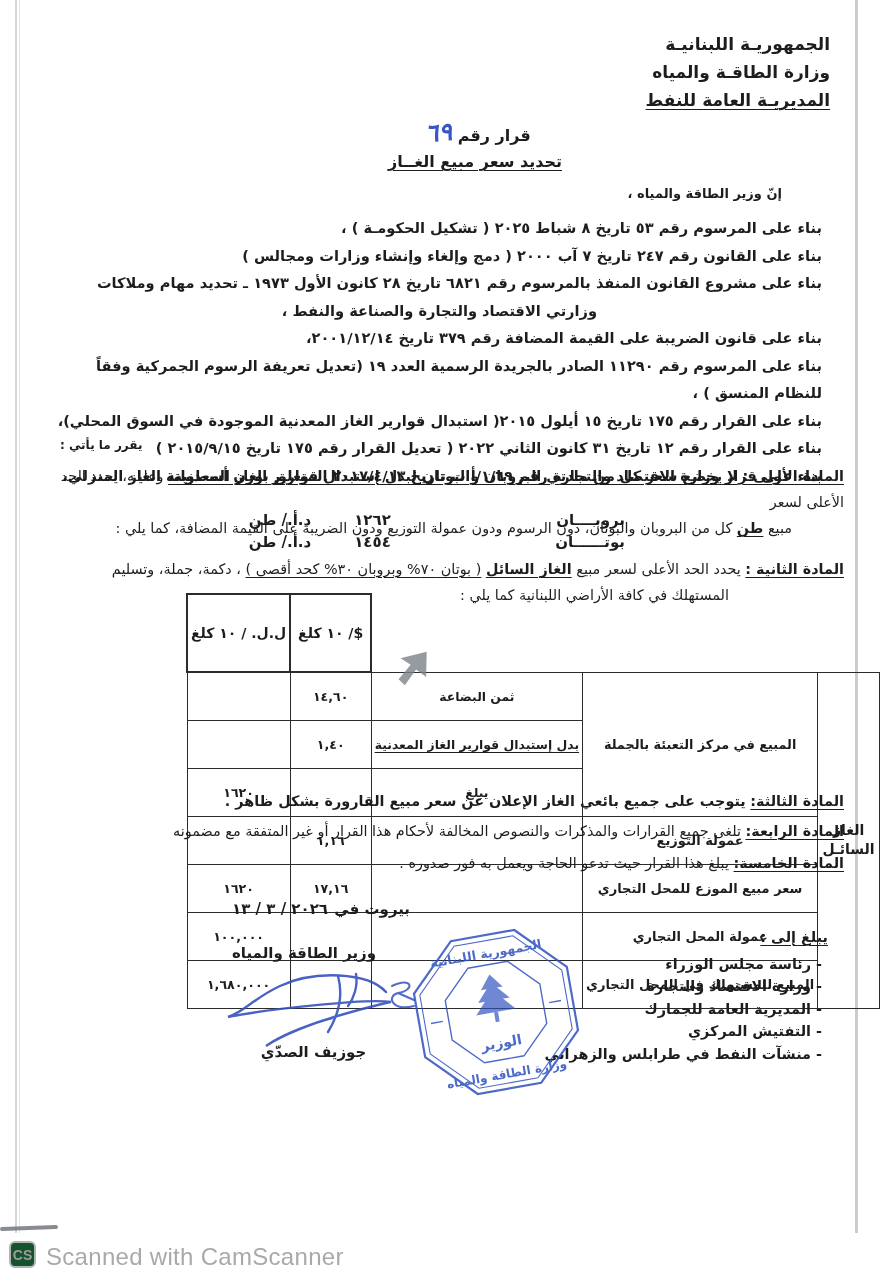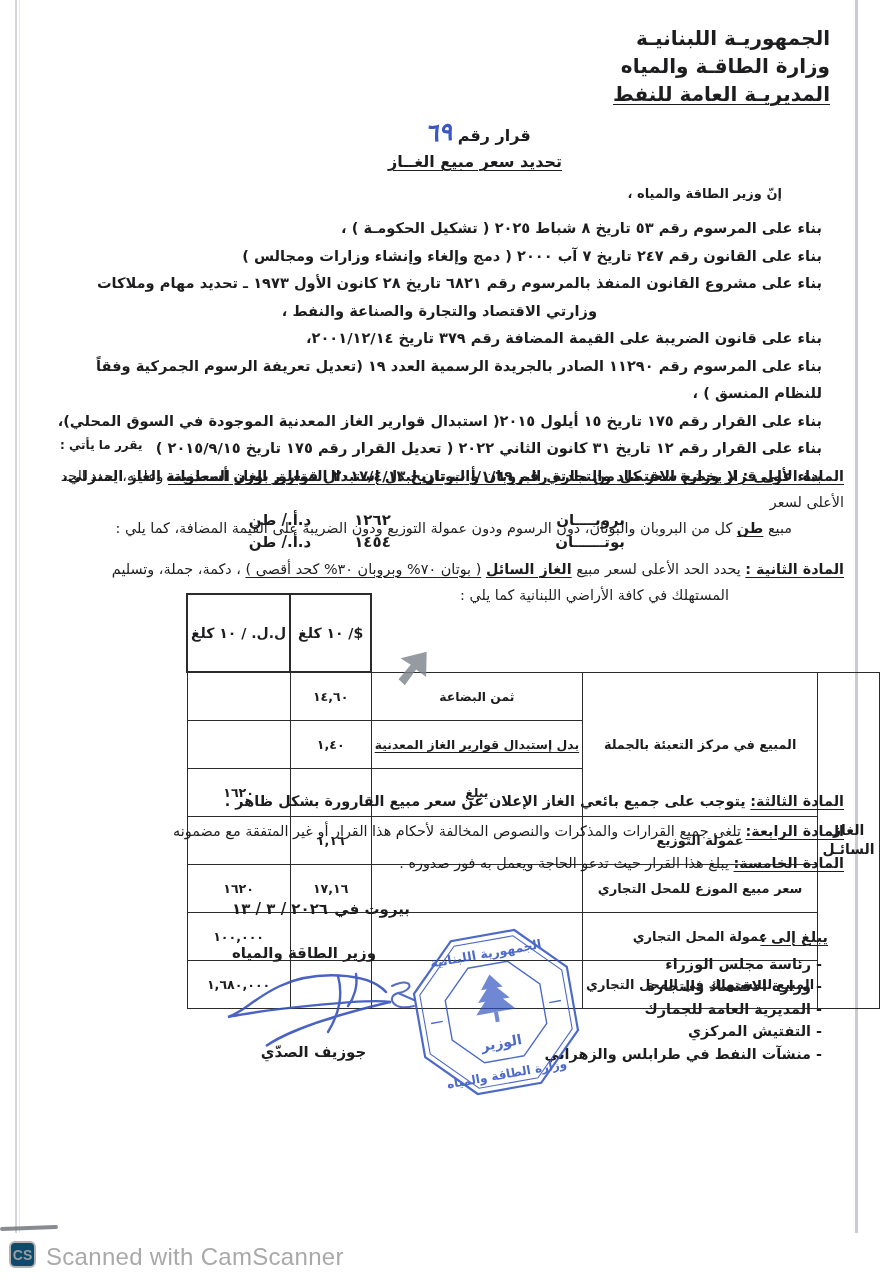--- a/index.html
+++ b/index.html
@@ -7,21 +7,21 @@
           font-family:"DejaVu Sans",sans-serif;color:#1d1d1f;}
   .abs{position:absolute;}
   .rtl{direction:rtl;unicode-bidi:isolate;}
   .u{text-decoration:underline;text-underline-offset:3px;text-decoration-thickness:1.4px;}
   
   .edge-left{left:15px;top:0;width:2px;height:1233px;background:rgba(158,164,172,.45);}
   .edge-left2{left:19px;top:0;width:1px;height:1233px;background:rgba(158,164,172,.25);}
   .edge-right{left:855px;top:0;width:3px;height:1233px;background:rgba(148,154,162,.5);}
   .page-corner{left:0;top:1226px;width:58px;height:4px;background:#6a6f76;transform:rotate(-2deg);border-radius:2px;opacity:.8;}
 
-  .letterhead{top:24px;right:50px;text-align:right;font-size:20px;font-weight:bold;line-height:28px;}
+  .letterhead{top:30px;right:50px;text-align:right;font-size:17px;font-weight:bold;line-height:28px;}
   .decree{top:118px;left:335px;width:280px;text-align:center;}
   .decree-line1{font-size:16px;font-weight:bold;}
   .decree-num{color:#3a56c5;font-size:25px;font-style:italic;display:inline-block;transform:rotate(-5deg);font-weight:bold;margin-left:6px;}
   .decree-subject{font-size:16px;font-weight:bold;margin-top:5px;}
   .salutation{top:186px;right:98px;font-size:13px;font-weight:bold;}
   .preamble{top:214px;right:58px;width:768px;text-align:right;font-size:14.6px;font-weight:600;line-height:27.5px;}
   .preamble .indent{margin-right:225px;}
   .resolves{top:438px;left:60px;width:820px;text-align:left;font-size:12px;font-weight:bold;}
   .article{right:36px;width:808px;text-align:right;font-size:14.4px;line-height:26px;font-weight:500;}
   .article .t{font-weight:bold;}
@@ -56,21 +56,21 @@
   .cc-items{padding-right:6px;}
   .minister-title{top:944px;left:232px;width:165px;text-align:left;font-size:15px;font-weight:bold;}
   .minister-name{top:1043px;left:246px;width:135px;text-align:center;font-size:15px;font-weight:bold;}
   .sig{left:218px;top:962px;}
   .stamp{left:406px;top:926px;transform:rotate(-10deg);opacity:.85;}
   .scribble{left:384px;top:974px;}
   .cursor-smudge{left:394px;top:650px;opacity:.8;}
 
   .cs-badge{left:9px;top:1241px;width:27px;height:27px;border:2.5px solid #b3b3b3;border-radius:6px;
             color:#9d9d9d;font-family:"Liberation Sans",sans-serif;font-size:14px;font-weight:bold;
-            display:flex;align-items:center;justify-content:center;box-sizing:border-box;background:#0c4a6e;}
+            display:flex;align-items:center;justify-content:center;box-sizing:border-box;background:#14532d;}
   .cs-text{left:46px;top:1243px;font-family:"Liberation Sans",sans-serif;font-size:24px;color:#a9a9a9;letter-spacing:.3px;}
 </style>
 </head>
 <body>
 
 <div class="screen">
 
   <div class="abs edge-left"></div>
   <div class="abs edge-left2"></div>
   <div class="abs edge-right"></div>

